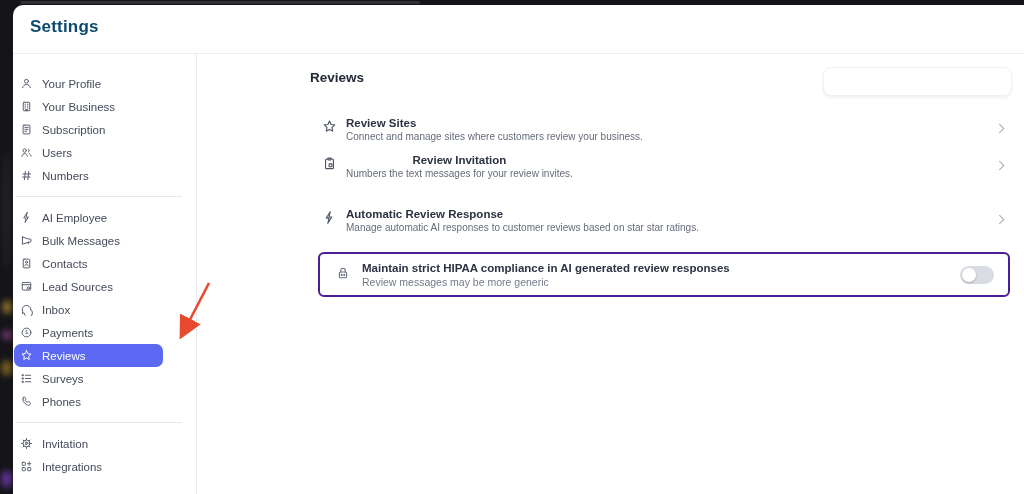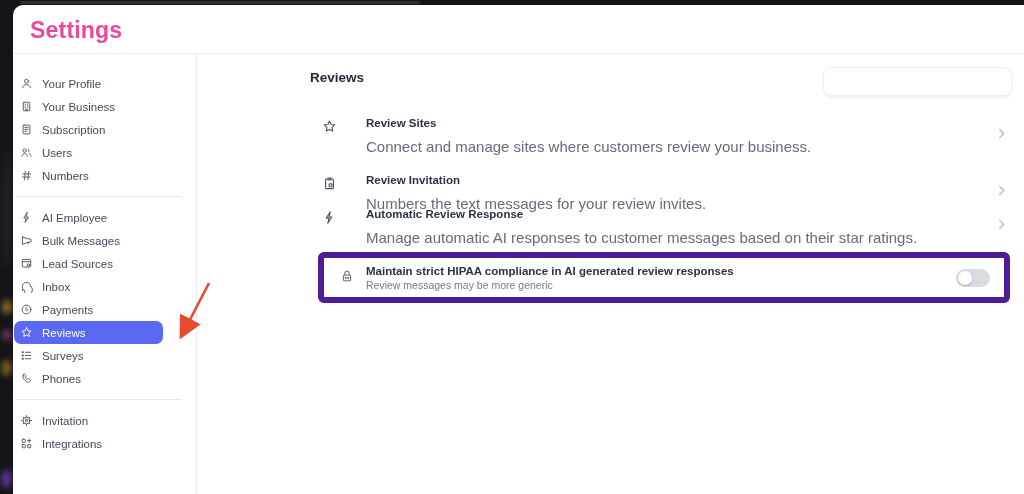--- a/index.html
+++ b/index.html
@@ -12,47 +12,47 @@
   .bg-blob { position:absolute; border-radius:50%; filter:blur(3px); opacity:.8; }
   .blob-gold1 { left:2px; top:300px; width:10px; height:14px; background:#a8842f; }
   .blob-gold2 { left:1px; top:360px; width:11px; height:16px; background:#8f701f; }
   .blob-purple1 { left:2px; top:330px; width:10px; height:10px; background:#8a3f8a; }
   .blob-purple2 { left:1px; top:470px; width:11px; height:18px; background:#6f3bb0; }
   .blob-gray { left:2px; top:150px; width:9px; height:120px; background:#3a3b40; opacity:.35; }
   .bg-topline { position:absolute; left:20px; top:1px; width:400px; height:3px; background:#4a4b50; opacity:.5; border-radius:2px; }
 
   .panel { position:absolute; left:13px; top:5px; right:0; bottom:0; background:#ffffff; border-top-left-radius:10px; }
 
-  .app-title { position:absolute; left:17px; top:12px; font-size:23px; font-weight:bold; color:#ec4899; letter-spacing:.2px; }
+  .app-title { position:absolute; left:17px; top:12px; font-size:17px; font-weight:bold; color:#0c4a6e; letter-spacing:.2px; }
   .header-divider { position:absolute; left:0; right:0; top:48px; height:1px; background:#ededf0; }
 
   
   .sidebar { position:absolute; left:0; top:49px; bottom:0; width:184px; border-right:1px solid #e9eaee; padding-top:18px; }
   .nav-item { display:flex; align-items:center; gap:9px; height:23px; padding-left:6px; margin-left:1px; width:149px;
               font-size:11.5px; color:#434a59; cursor:pointer; border-radius:7px; }
   .nav-item svg { width:13px; height:13px; flex:0 0 13px; stroke:#545b6a; fill:none; stroke-width:1.2; stroke-linecap:round; stroke-linejoin:round; }
   .nav-item svg text { fill:#545b6a; stroke:none; font-family:"DejaVu Sans", sans-serif; }
   .nav-item.selected { background:#5a68f2; color:#ffffff; }
   .nav-item.selected svg { stroke:#ffffff; }
   .nav-divider { height:1px; background:#e8e9ec; margin:9px 14px 9px 2px; }
 
   
   .content-heading { position:absolute; left:297px; top:65px; font-size:13.5px; font-weight:bold; color:#232936; }
 
   .skeleton-box { position:absolute; left:810px; top:62px; width:189px; height:29px; background:#ffffff;
                   border:1px solid #f1f1f3; border-radius:8px; box-shadow:0 2px 3px rgba(40,45,60,.07); }
 
-  .setting-row { position:absolute; left:309px; right:15px; display:flex; align-items:flex-start; gap:29px; cursor:pointer; }
+  .setting-row { position:absolute; left:309px; right:15px; display:flex; align-items:flex-start; gap:9px; cursor:pointer; }
   .row-icon svg { width:15px; height:15px; stroke:#4d5464; fill:none; stroke-width:1.2; stroke-linecap:round; stroke-linejoin:round; margin-top:3px; }
   .row-text .row-title { font-size:11.5px; font-weight:bold; color:#2b3242; line-height:14px; }
-  .row-text .row-desc  { font-size:15px; color:#656c79; line-height:14px; margin-top:10px; }
+  .row-text .row-desc  { font-size:10px; color:#656c79; line-height:14px; margin-top:0; }
   .row-chevron { margin-left:auto; align-self:center; }
   .row-chevron svg { width:15px; height:15px; stroke:#b1b6bf; fill:none; stroke-width:1.3; stroke-linecap:round; stroke-linejoin:round; }
 
-  .hipaa-box { position:absolute; left:305px; top:247px; width:692px; height:51px; border:6px solid #4c1d95; border-radius:6px; background:#ffffff; }
+  .hipaa-box { position:absolute; left:305px; top:247px; width:692px; height:45px; border:2px solid #4c1d95; border-radius:6px; background:#ffffff; }
   .hipaa-row { display:flex; align-items:center; gap:11px; height:100%; padding:0 14px 0 15px; }
   .hipaa-row .hicon svg { width:16px; height:16px; stroke:#6a7280; fill:none; stroke-width:1.1; stroke-linecap:round; stroke-linejoin:round; }
   .hipaa-title { font-size:11.5px; font-weight:bold; color:#2b3242; line-height:14px; }
   .hipaa-desc  { font-size:10.5px; color:#737a88; line-height:13px; margin-top:1px; }
 
   .toggle { margin-left:auto; width:34px; height:18px; border-radius:9px; background:#d9dde3; position:relative; cursor:pointer; flex:0 0 34px; }
   .toggle .knob { position:absolute; left:2px; top:2px; width:14px; height:14px; border-radius:50%; background:#ffffff; box-shadow:0 1px 2px rgba(0,0,0,.25); }
 
   .annotation-arrow { position:absolute; left:148px; top:266px; width:72px; height:82px; pointer-events:none; }
 </style>
@@ -119,20 +119,28 @@
       </div>
       <div class="nav-item">
         <svg viewBox="0 0 16 16">
             <path d="M3 3.6v9L10.6 10h1.8a1.2 1.2 0 0 0 1.2-1.2V7.4a1.2 1.2 0 0 0-1.2-1.2h-1.8L3 3.6z"></path>
             <path d="M10.2 10v2"></path>
           </svg>
         <span>Bulk Messages</span>
       </div>
       <div class="nav-item">
         <svg viewBox="0 0 16 16">
+            <rect x="4" y="2.6" width="8" height="10.8" rx="1"></rect>
+            <circle cx="8" cy="6.4" r="1.3"></circle>
+            <path d="M6 10.8c.4-1.2 1.1-1.8 2-1.8s1.6.6 2 1.8"></path>
+          </svg>
+        <span>Contacts</span>
+      </div>
+      <div class="nav-item">
+        <svg viewBox="0 0 16 16">
             <rect x="2.8" y="3" width="10.4" height="9.4" rx="1.2"></rect>
             <path d="M2.8 5.8h10.4"></path>
             <circle cx="10.3" cy="9.9" r="1.5"></circle>
             <path d="M11.8 9.9v.5"></path>
           </svg>
         <span>Lead Sources</span>
       </div>
       <div class="nav-item">
         <svg viewBox="0 0 16 16">
             <path d="M13.2 7.8A5.2 5.2 0 1 1 5 12.1L2.8 12.7l.6-2.2A5.2 5.2 0 1 1 13.2 7.8z"></path>
@@ -197,42 +205,42 @@
           </svg></span>
       <span class="row-text">
         <div class="row-title">Review Sites</div>
         <div class="row-desc">Connect and manage sites where customers review your business.</div>
       </span>
       <span class="row-chevron"><svg viewBox="0 0 16 16">
             <path d="M6 3.6 10.4 8 6 12.4"></path>
           </svg></span>
     </div>
 
-    <div class="setting-row" style="top:168px;">
+    <div class="setting-row" style="top:148px;text-align:center;">
       <span class="row-icon"><svg viewBox="0 0 16 16">
             <rect x="3.8" y="3.2" width="8.4" height="10.2" rx="1"></rect>
             <rect x="6.2" y="2.2" width="3.6" height="2" rx="0.6"></rect>
             <rect x="7.6" y="8.4" width="3" height="3" rx="0.5"></rect>
           </svg></span>
       <span class="row-text">
         <div class="row-title">Review Invitation</div>
         <div class="row-desc">Numbers the text messages for your review invites.</div>
       </span>
       <span class="row-chevron"><svg viewBox="0 0 16 16">
             <path d="M6 3.6 10.4 8 6 12.4"></path>
           </svg></span>
     </div>
 
     <div class="setting-row" style="top:202px;">
       <span class="row-icon"><svg viewBox="0 0 16 16">
             <path d="M8.8 1.8 4.6 8.6h2.9l-1.3 5.6 4.2-6.8H7.5l1.3-5.6z"></path>
           </svg></span>
       <span class="row-text">
         <div class="row-title">Automatic Review Response</div>
-        <div class="row-desc">Manage automatic AI responses to customer messages based on their star ratings.</div>
+        <div class="row-desc">Manage automatic AI responses to customer reviews based on star star ratings.</div>
       </span>
       <span class="row-chevron"><svg viewBox="0 0 16 16">
             <path d="M6 3.6 10.4 8 6 12.4"></path>
           </svg></span>
     </div>
 
     <div class="hipaa-box">
       <div class="hipaa-row">
         <span class="hicon"><svg viewBox="0 0 16 16">
               <rect x="4.4" y="7" width="7.2" height="5.8" rx="1.3"></rect>

